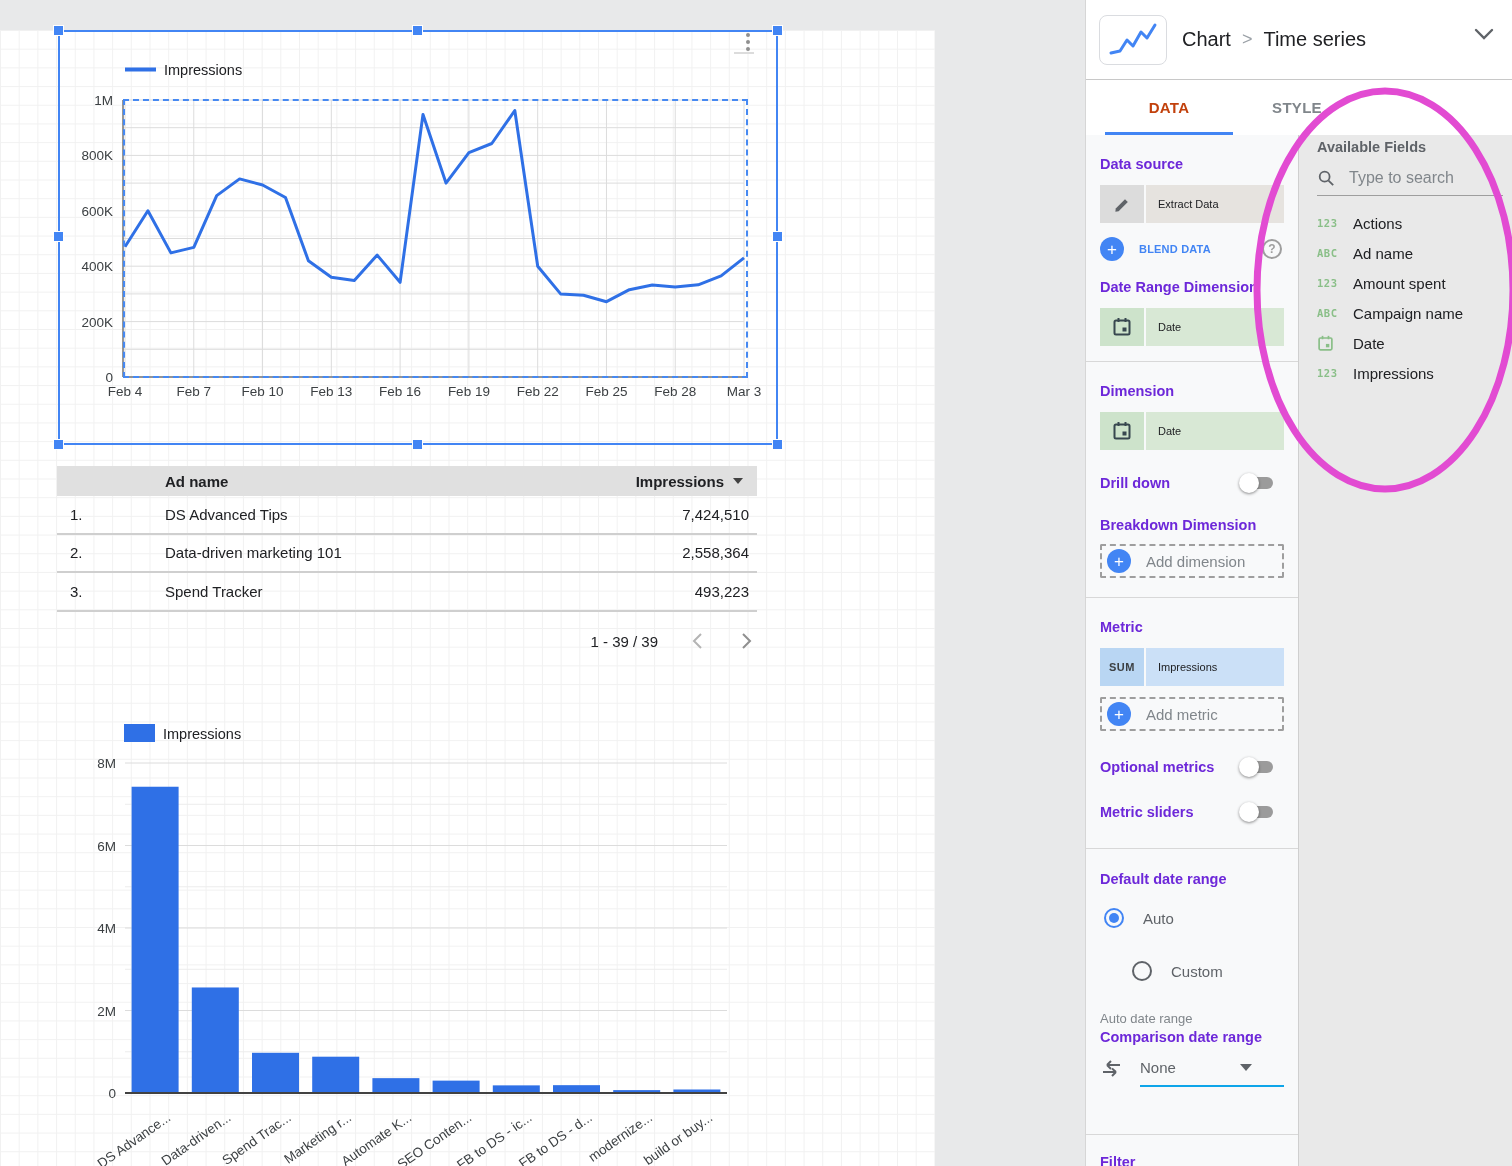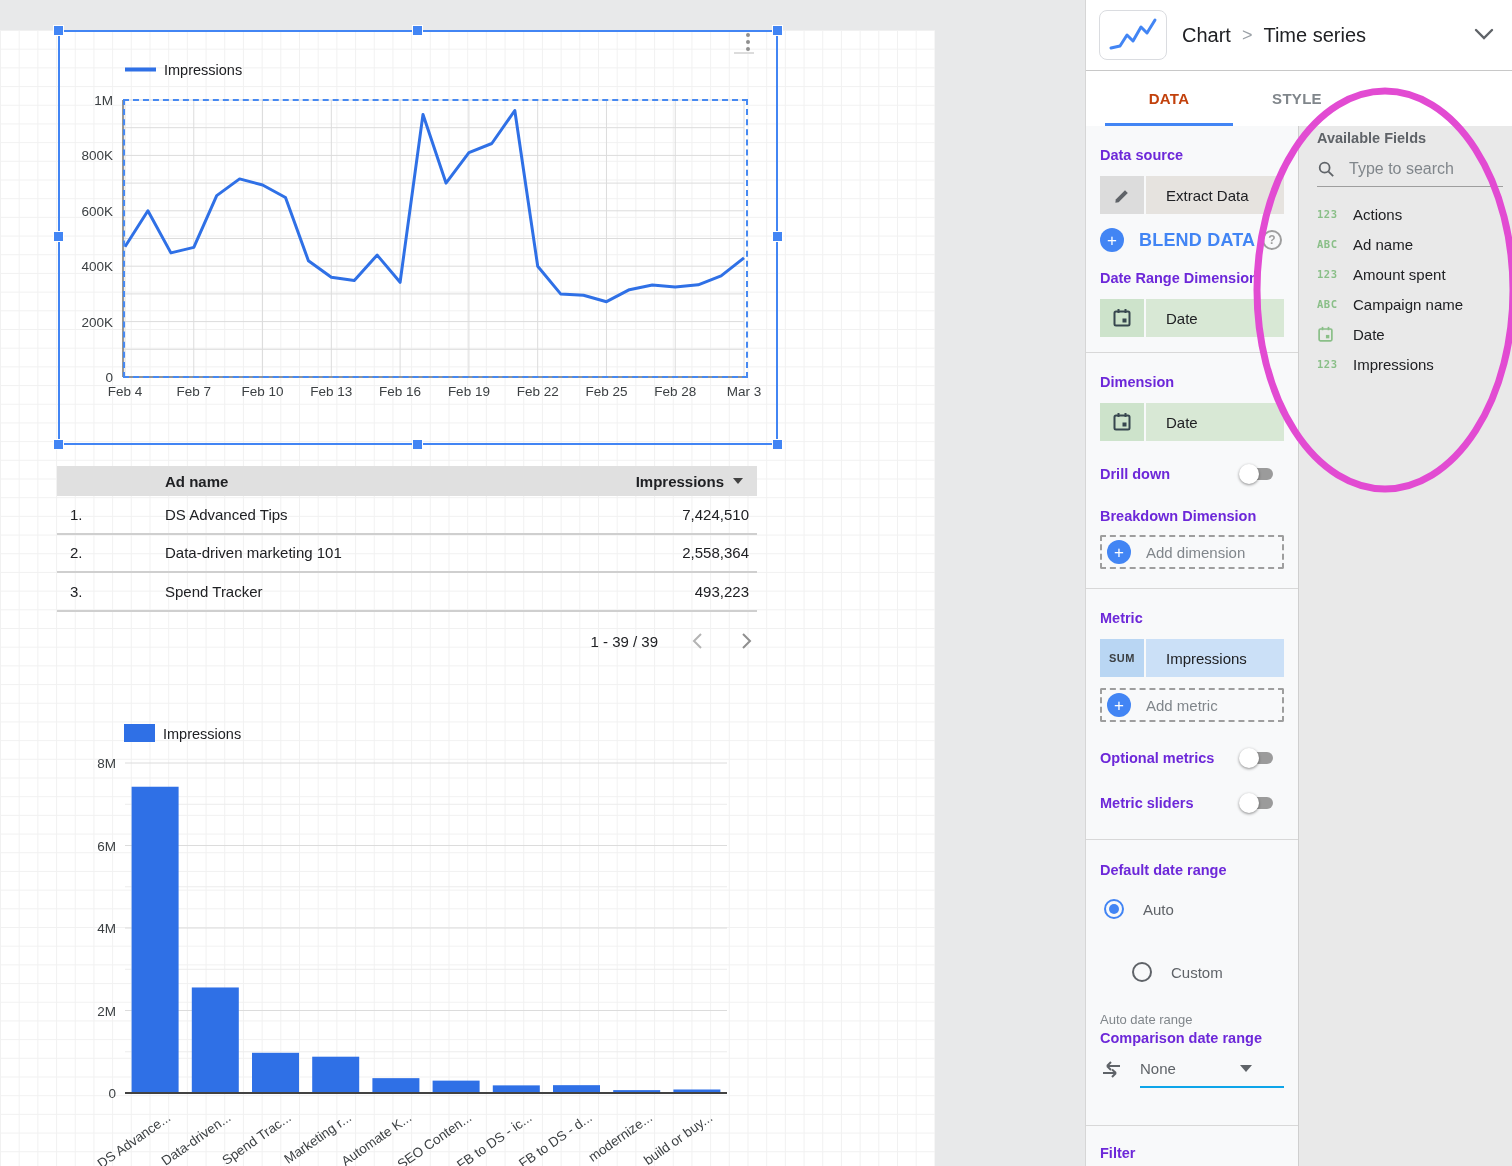--- a/index.html
+++ b/index.html
@@ -34,51 +34,51 @@
   .table-row .num { margin-left:13px; width:24px; }
   .table-row .name { margin-left:71px; }
   .table-row .val { margin-left:auto; padding-right:8px; }
   .dt-pagination { position:absolute; left:500px; top:626px; width:257px; height:30px; display:flex; align-items:center; justify-content:flex-end; z-index:5; }
   .dt-pagination .pg-label { font-size:15px; color:#202124; margin-right:32px; }
   .pg-btn { width:16px; height:20px; margin-right:32px; cursor:pointer; }
   .pg-btn:last-child { margin-right:3px; }
 
   
   .panel { position:absolute; left:1085px; top:0; width:427px; height:1166px; background:#f8f9fa; border-left:1px solid #d6d6d6; }
-  .p-header { height:71px; background:#fff; border-bottom:1px solid #c8c8c8; display:flex; align-items:center; position:relative; }
+  .p-header { height:80px; background:#fff; border-bottom:1px solid #c8c8c8; display:flex; align-items:center; position:relative; }
   .chart-type-icon { width:68px; height:50px; margin-left:13px; border:1px solid #dadce0; border-radius:8px; background:#fff; display:flex; align-items:center; justify-content:center; }
   .breadcrumb { margin-left:15px; font-size:20px; color:#202124; display:flex; align-items:center; }
   .breadcrumb .sep { color:#9aa0a6; margin:0 11px; font-size:18px; }
   .p-header .chev { position:absolute; right:16px; top:26px; cursor:pointer; }
 
   .p-tabs { height:55px; background:#fff; display:flex; }
   .p-tab { width:128px; display:flex; align-items:center; justify-content:center; font-size:15px; font-weight:bold; letter-spacing:.3px; cursor:pointer; position:relative; }
   .p-tab.active { color:#c2410c;margin-left:19px; }
   .p-tab.active::after { content:''; position:absolute; left:0; right:0; bottom:0; height:3px; background:#4285f4; }
   .p-tab.inactive { color:#80868b; }
 
   .p-cols { display:flex; height:1040px; }
   .p-left { width:213px; background:#f8f9fa; border-right:1px solid #cfcfcf; }
   .p-right { width:213px; background:#e9e9e9; padding:0 9px 0 18px; }
 
   .sec { padding:0 14px; border-bottom:1px solid #d8d8d8; }
   .sec-label { font-size:14.5px; font-weight:bold; color:#6d28d9; }
   .chip { display:flex; height:38px; margin-top:13px; }
   .chip .cicon { width:44px; display:flex; align-items:center; justify-content:center; margin-right:2px; }
-  .chip .ctext { flex:1; display:flex; align-items:center; padding-left:20px; font-size:15px; color:#202124; }
+  .chip .ctext { flex:1; display:flex; align-items:center; padding-left:12px; font-size:11px; color:#202124; }
   .chip.beige .cicon { background:#dcdcdc; }
   .chip.beige .ctext { background:#e6e3df; }
   .chip.green .cicon { background:#cde3cb; }
   .chip.green .ctext { background:#d8e8d5; }
   .chip.blue .cicon { background:#b9d6f3; font-size:11px; font-weight:bold; color:#3c4043; letter-spacing:.5px; }
   .chip.blue .ctext { background:#cbe0f7; }
 
   .link-row { display:flex; align-items:center; margin-top:13px; cursor:pointer; }
   .plus-circle { width:24px; height:24px; border-radius:50%; background:#4285f4; color:#fff; display:flex; align-items:center; justify-content:center; font-size:17px; line-height:1; flex:none; }
-  .link-row .link-label { margin-left:15px; font-size:18px; font-weight:bold; color:#4285f4; letter-spacing:.2px; }
+  .link-row .link-label { margin-left:15px; font-size:11px; font-weight:bold; color:#4285f4; letter-spacing:.2px; }
   .help-circle { margin-left:auto; margin-right:2px; width:20px; height:20px; border-radius:50%; border:2px solid #9e9e9e; color:#9e9e9e; font-size:12px; font-weight:bold; display:flex; align-items:center; justify-content:center; }
 
   .dashed-btn { margin-top:11px; height:34px; border:2px dashed #9e9e9e; border-radius:2px; display:flex; align-items:center; padding-left:5px; cursor:pointer; }
   .dashed-btn .dlabel { margin-left:15px; font-size:15px; color:#80868b; }
 
   .toggle-row { display:flex; align-items:center; justify-content:space-between; }
   .toggle { position:relative; width:37px; height:20px; margin-right:8px; cursor:pointer; flex:none; }
   .toggle .track { position:absolute; left:4px; top:4px; width:30px; height:12px; border-radius:6px; background:#9b9b9b; }
   .toggle .knob { position:absolute; left:0; top:0; width:20px; height:20px; border-radius:50%; background:#fff; box-shadow:0 1px 3px rgba(0,0,0,.45); }
 
@@ -355,21 +355,21 @@
             </span>
         </div>
       </div>
 
       <div class="sec" style="height:264px;">
         <div class="sec-label" style="margin-top:22px;">Default date range</div>
         <div class="radio-row" style="margin-top:21px;">
           <span class="radio sel"></span>
           <span class="radio-label">Auto</span>
         </div>
-        <div class="radio-row" style="margin-top:43px;padding-left:28px;">
+        <div class="radio-row" style="margin-top:33px;padding-left:28px;">
           <span class="radio"></span>
           <span class="radio-label">Custom</span>
         </div>
         <div class="subnote" style="margin-top:30px;">Auto date range</div>
         <div class="sec-label" style="margin-top:3px;">Comparison date range</div>
         <div class="dd-row">
           <svg width="25" height="20" viewBox="0 0 25 20">
             <path d="M20 6 L7 6 M7 6 L11 2 M7 6 L11 10" stroke="#5f6368" stroke-width="2" fill="none"></path>
             <path d="M3 13 L16 13 M16 13 L12 9.5 M16 13 L12 17" stroke="#5f6368" stroke-width="2" fill="none"></path>
           </svg>

